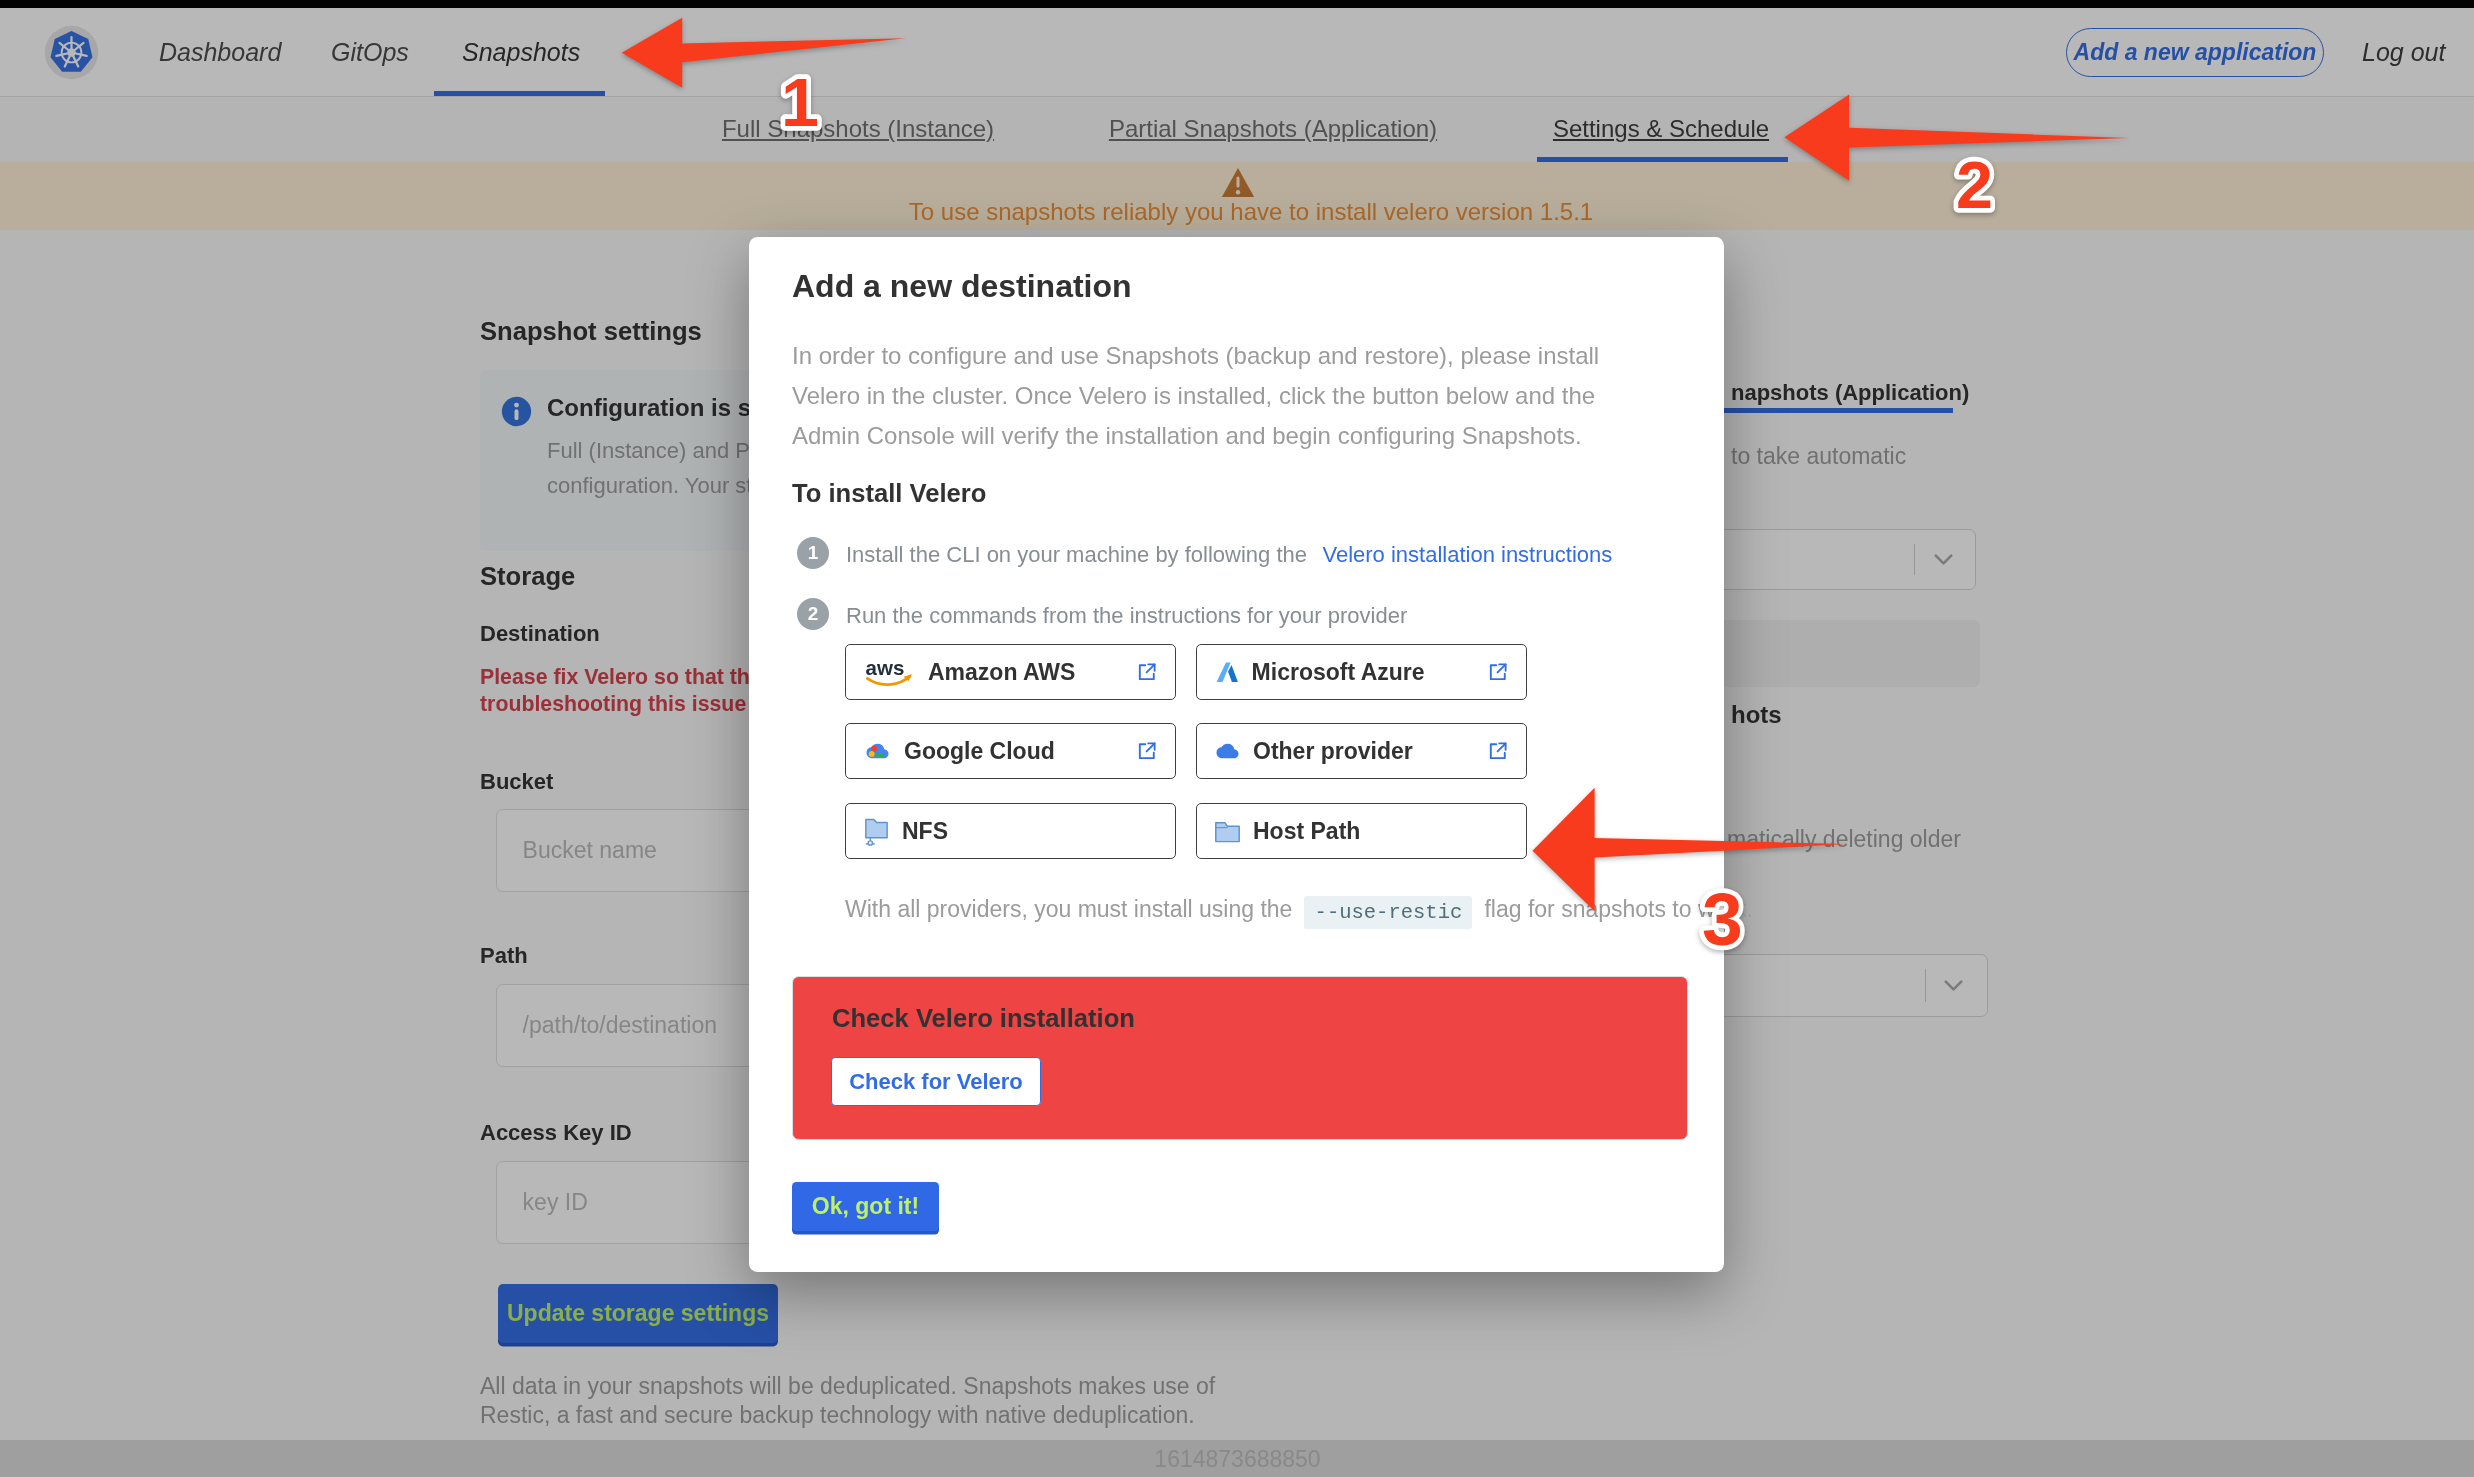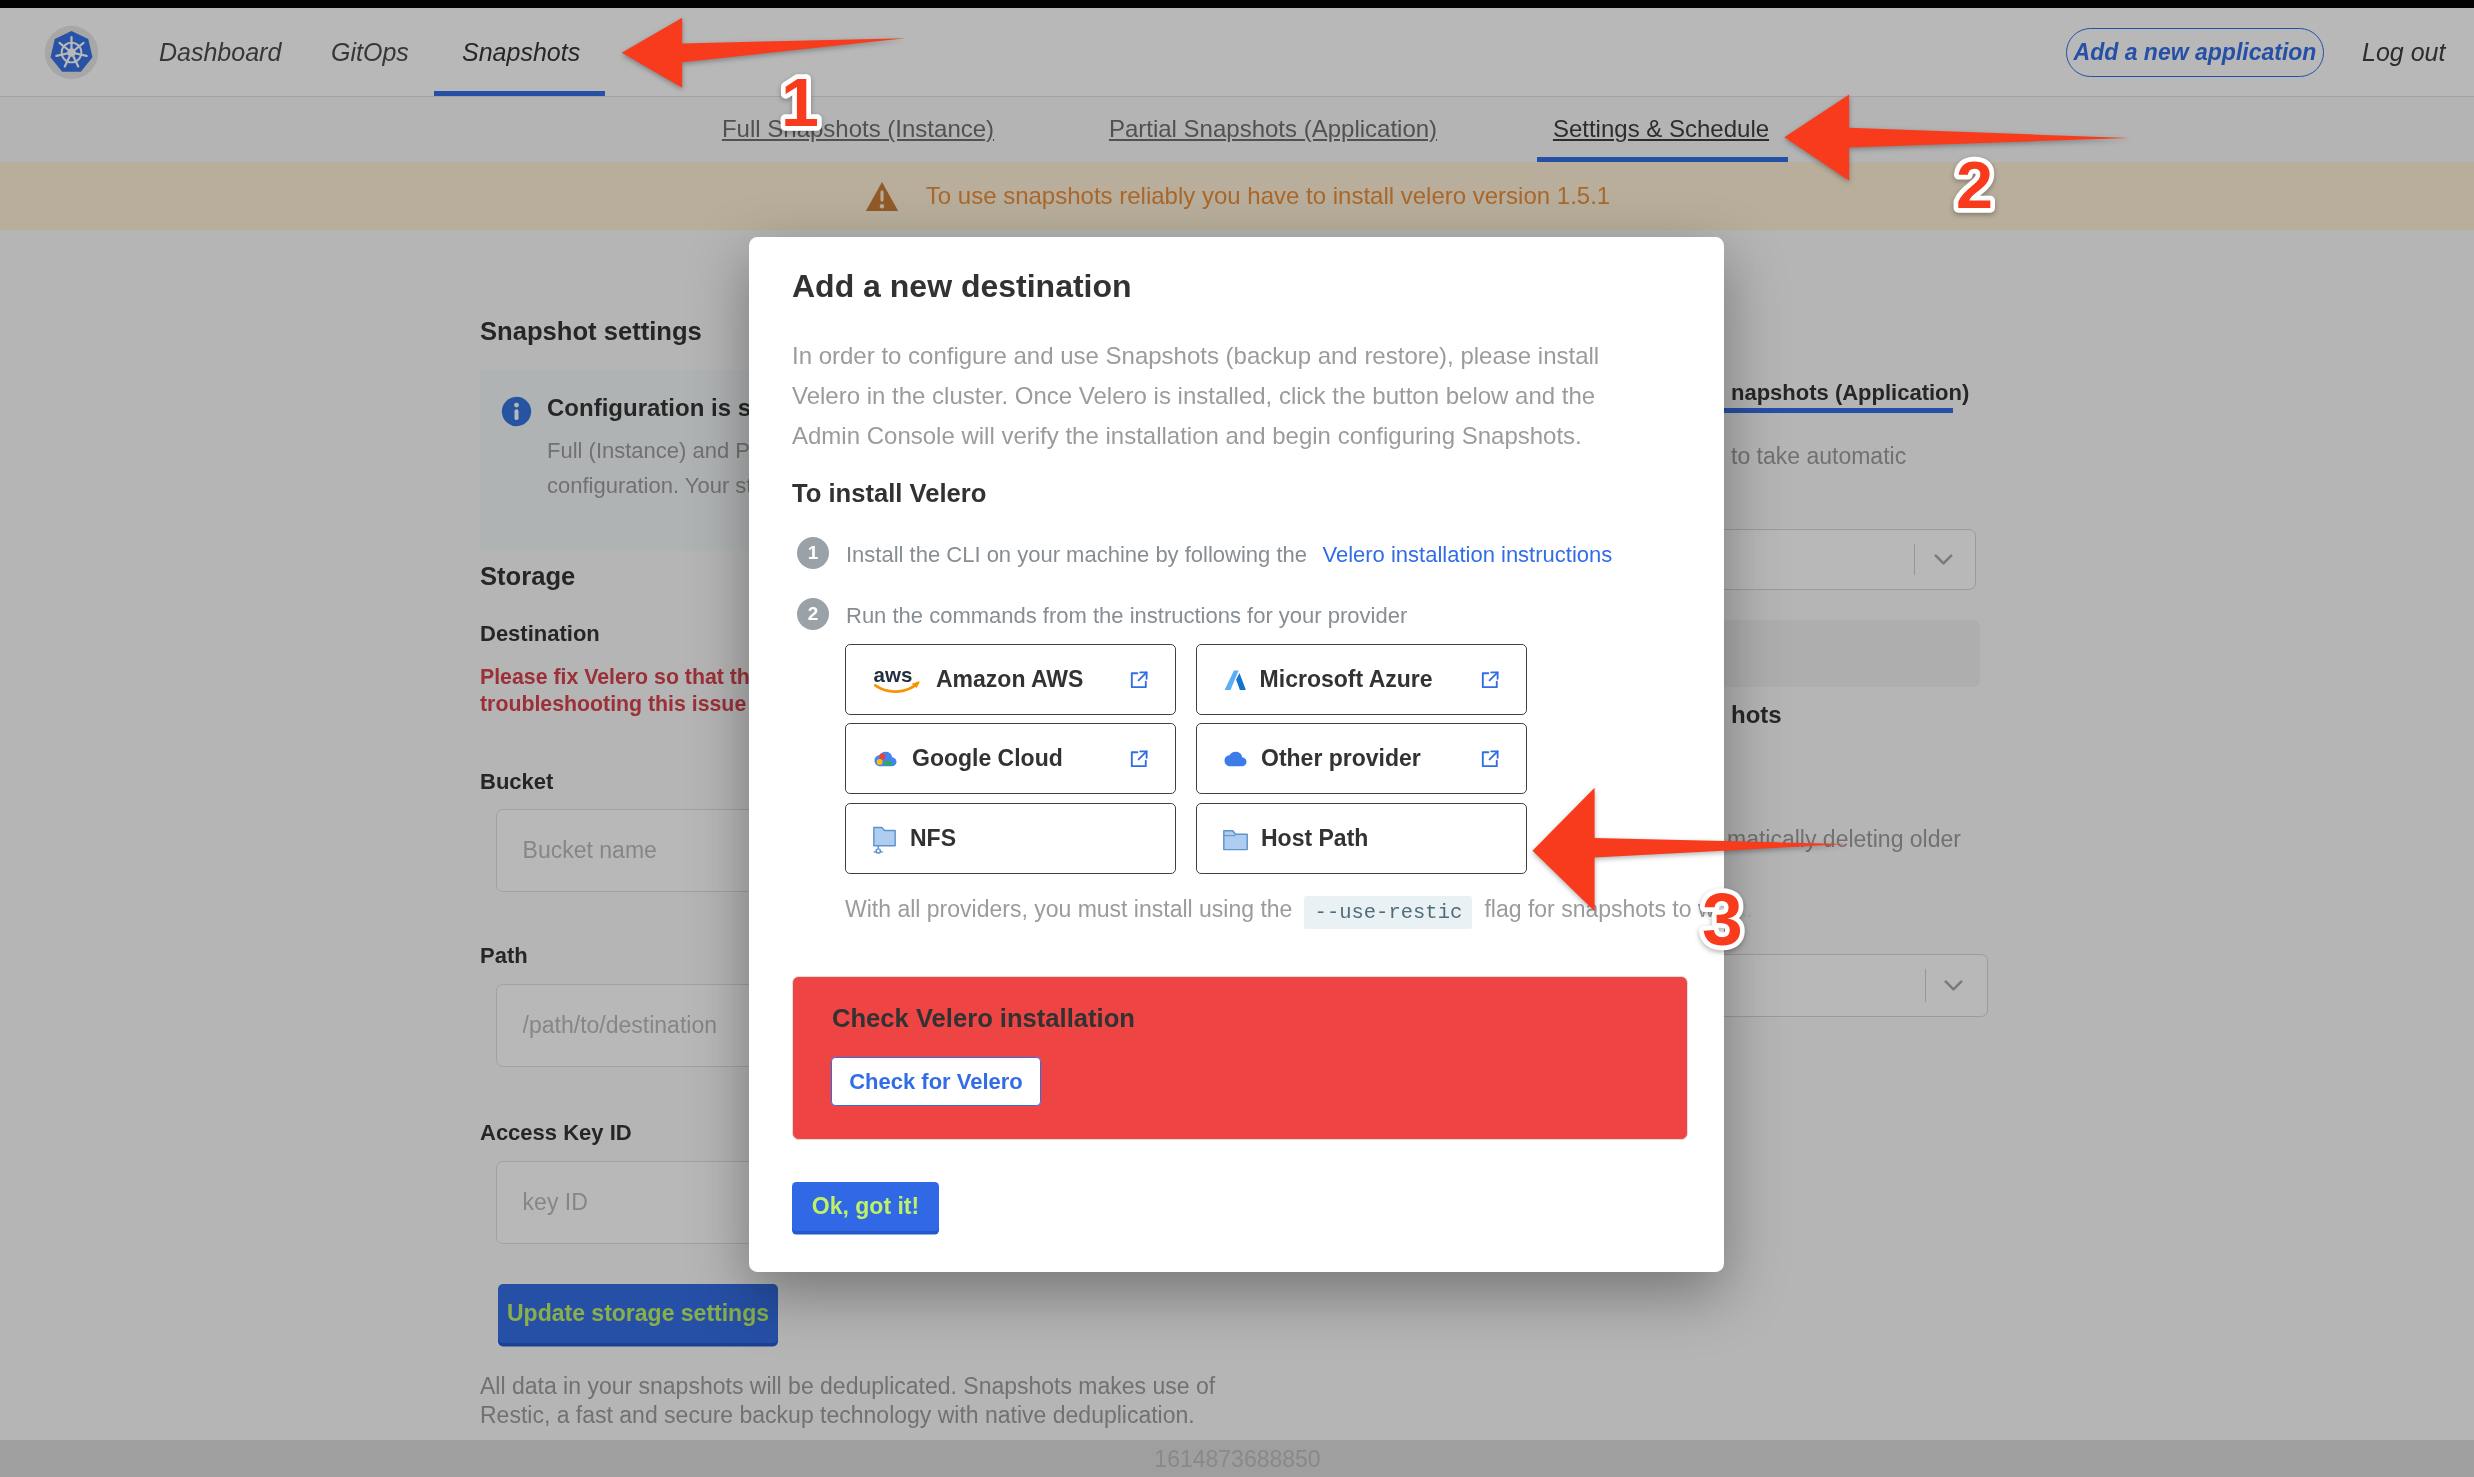--- a/index.html
+++ b/index.html
@@ -20,21 +20,21 @@
               color:#326de6; font-size:23px; font-weight:bold; display:flex; align-items:center; justify-content:center; cursor:pointer; background:#fff; }
   .logout { left:2362px; top:0; height:89px; line-height:89px; font-size:25px; color:#3c3c3c; cursor:pointer; }
 
   
   .tabbar { left:0; top:96px; width:2475px; height:66px; background:#f9f9f9; z-index:9; }
   .tab { top:0; height:66px; line-height:66px; font-size:24px; color:#6f6f6f; transform:translateX(-50%); cursor:pointer; white-space:nowrap;text-decoration:underline; }
   .tab.active { color:#3c3c3c; }
   .tab-underline { left:1537px; top:61px; width:251px; height:5.1px; background:#326de6; }
 
   
-  .warnband { left:0; top:162px; width:2475px; height:68px; background:#fff1d6; display:flex; align-items:center; justify-content:center; z-index:9; }
+  .warnband { left:0; top:162px; width:2475px; height:68px; background:#fff1d6; display:flex; align-items:center; justify-content:center; z-index:9;flex-direction:column; }
   .warnband .wtext { font-size:24px; color:#ec8f39; margin-left:27px; }
 
   
   .h1 { font-size:25.6px; font-weight:bold; color:#323232; }
   .h2 { font-size:22px; font-weight:bold; color:#323232; }
   .muted { font-size:22px; color:#9b9b9b; }
   .muted27 { font-size:23px; color:#9b9b9b; }
   .info-card { left:480px; top:370px; width:480px; height:181px; background:#f4f8f9; border-radius:5.1px; }
   .err { font-size:21.3px; font-weight:bold; color:#d6404b; white-space:nowrap; }
   .field-label { font-size:22px; font-weight:bold; color:#323232; }
@@ -56,22 +56,22 @@
   
   .modal { left:749px; top:237px; width:975px; height:1035px; background:#fff; border-radius:8.5px; z-index:60;
            box-shadow:0 20.5px 60px rgba(0,0,0,0.35); }
   .m-title { left:43px; top:31px; font-size:32px; font-weight:bold; color:#323232; }
   .m-para { left:43px; top:99px; width:892px; font-size:24px; line-height:40px; color:#9b9b9b; white-space:pre-line; }
   .m-h2 { left:43px; top:242px; font-size:25.6px; font-weight:bold; color:#323232; }
   .step-circle { position:absolute; width:32px; height:32px; border-radius:50%; background:#9aa1a7; color:#fff;
                  font-size:19px; font-weight:bold; display:flex; align-items:center; justify-content:center; }
   .step-text { position:absolute; font-size:22px; color:#868d93; display:flex; gap:15.4px; white-space:nowrap; }
   .link { color:#326de6; cursor:pointer; }
-  .provider-btn { position:absolute; width:331px; height:71px; background:#fff; border:1.3px solid #3f3f3f; border-radius:5.1px;
-                  display:flex; align-items:center; padding:0 25px; cursor:pointer; }
+  .provider-btn { position:absolute; width:331px; height:56px; background:#fff; border:1.3px solid #3f3f3f; border-radius:5.1px;
+                  display:flex; align-items:center; padding:0 17px; cursor:pointer; }
   .provider-label { font-size:23px; font-weight:bold; color:#323232; margin-left:12px; white-space:nowrap; }
   .provider-ext { margin-left:auto; }
   .restic-row { left:96px; top:659px; display:flex; align-items:flex-start; font-size:23px; color:#9b9b9b; white-space:nowrap; }
   .code-chip { font-family:"Liberation Mono", monospace; font-size:20.5px; background:#e9f1f4; color:#4e6e7a;
                padding:5.1px 10.2px; border-radius:2.6px; margin:0 12px; }
   .check-box { left:43px; top:739px; width:896px; height:164px; background:#ef4444; border:1.3px solid #dfdfdf; border-radius:6.8px; }
   .outline-btn { position:absolute; background:#fff; border:1.7px solid #326de6; border-radius:4.3px; color:#326de6;
                  font-size:22px; font-weight:bold; display:flex; align-items:center; justify-content:center; cursor:pointer; }
 
   

